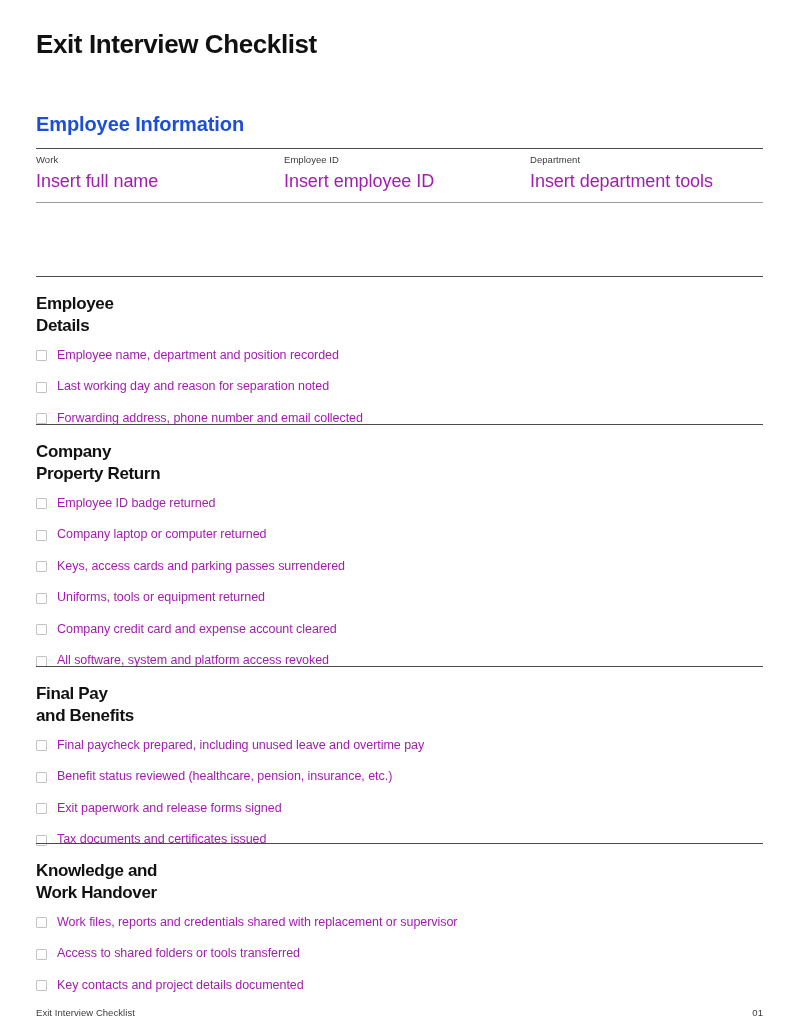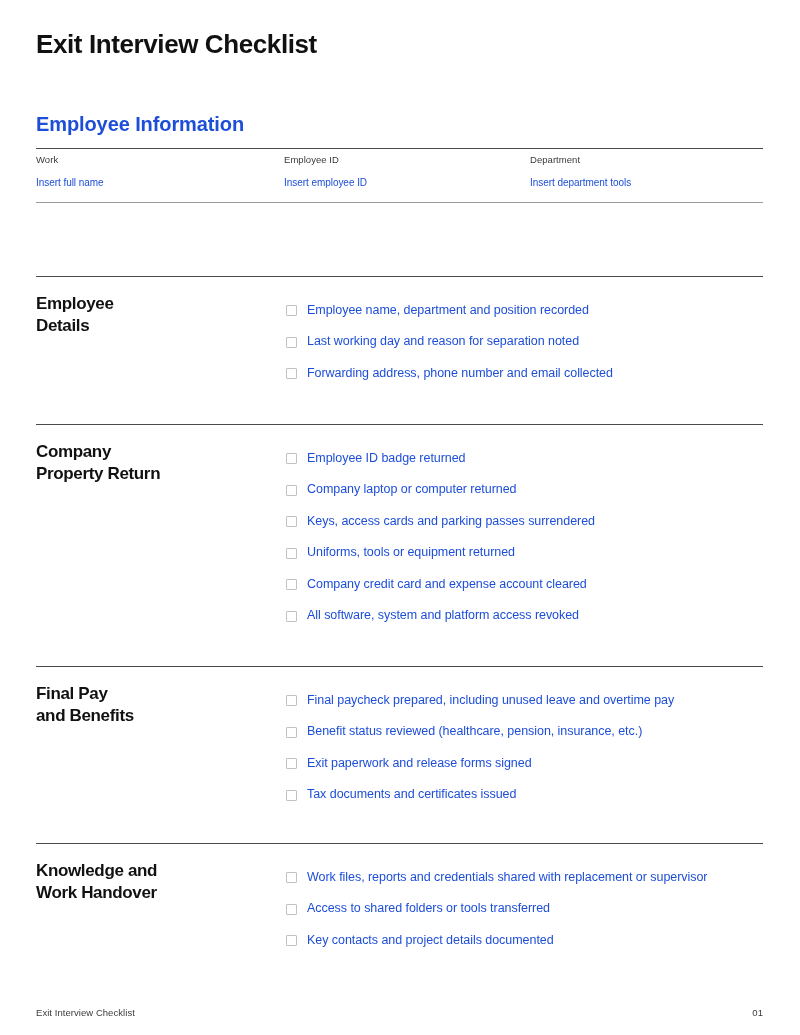--- a/index.html
+++ b/index.html
@@ -77,23 +77,23 @@
   .info-col.c2 { width: 246px; }
   .info-col.c3 { width: 233px; }
 
   .info-label {
     font-size: 9.5px;
     color: #3a3a3a;
     letter-spacing: 0.05px;
     line-height: 1.2;
   }
   .info-value {
-    margin-top: 12px;
-    font-size: 10px;
-    color: #1d4ed8;
+    margin-top: 6px;
+    font-size: 18px;
+    color: #a21caf;
     letter-spacing: -0.05px;
     line-height: 1.2;
   }
 
   
   .section {
     position: absolute;
     left: 36px;
     width: 727px;
   }
@@ -103,20 +103,21 @@
     top: 0;
     width: 727px;
     height: 0;
     border-top: 1px solid #4a4a4a;
   }
   .section-inner {
     position: relative;
     padding-top: 17px;
     display: flex;
     align-items: flex-start;
+    flex-direction: column;
   }
   .section-title {
     width: 250px;
     flex: none;
     font-size: 17px;
     font-weight: bold;
     letter-spacing: -0.35px;
     line-height: 1.32;
     color: #111111;
     white-space: pre-line;
@@ -135,21 +136,21 @@
     height: 11px;
     flex: none;
     box-sizing: border-box;
     border: 1px solid #c2c2c2;
     background: #ffffff;
     border-radius: 1px;
   }
   .check-label {
     margin-left: 10px;
     font-size: 12.5px;
-    color: #1d4ed8;
+    color: #a21caf;
     letter-spacing: -0.05px;
     line-height: 1.25;
     white-space: nowrap;
   }
 
   
   #sec-0 { top: 276px; }
   #sec-1 { top: 424px; }
   #sec-2 { top: 666px; }
   #sec-3 { top: 843px; }

